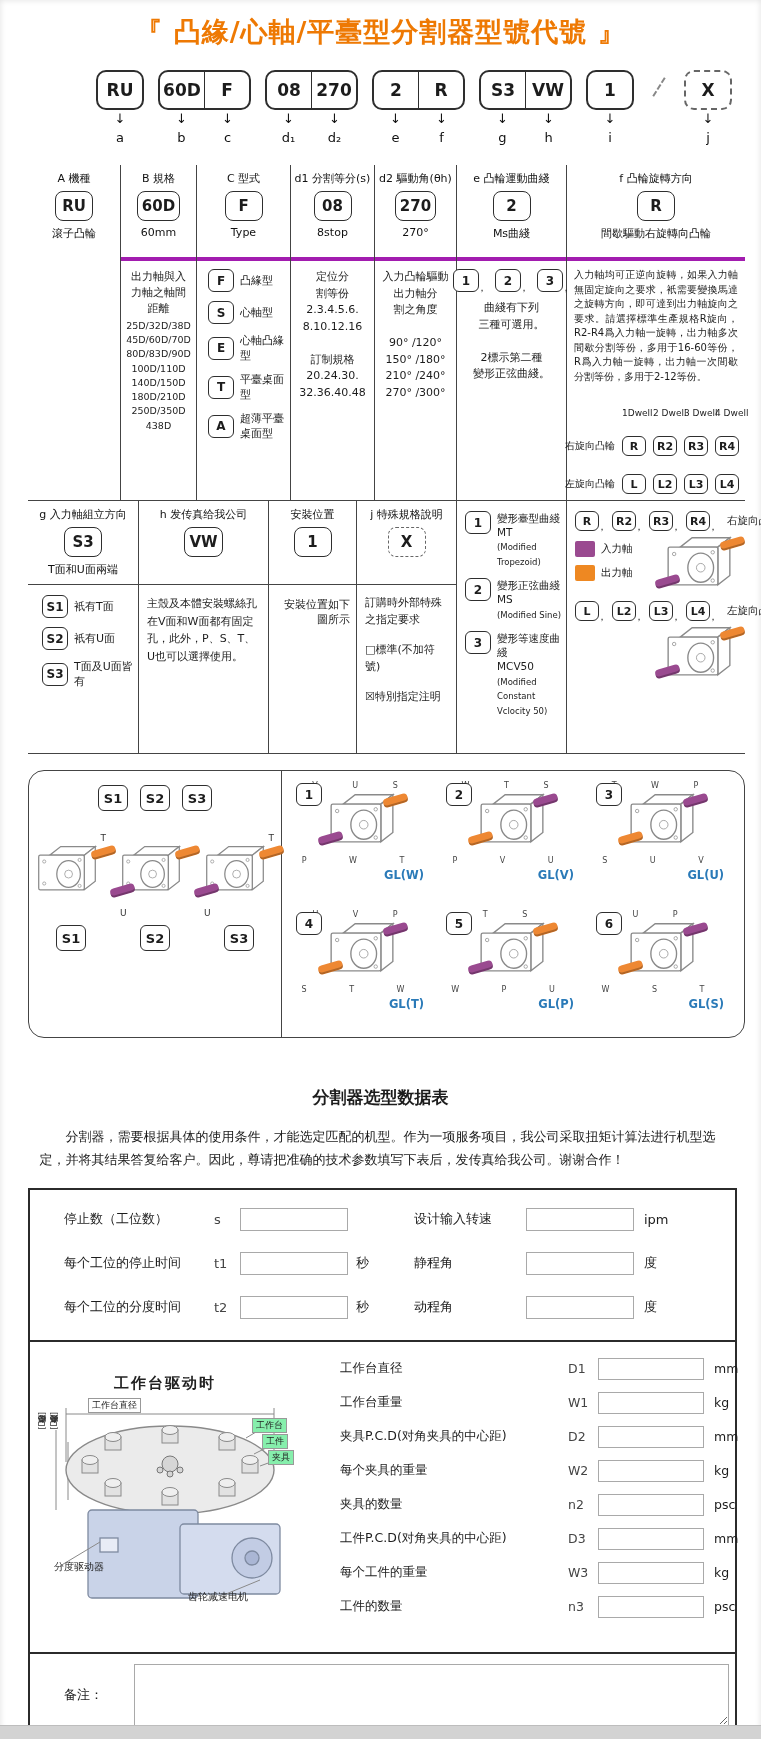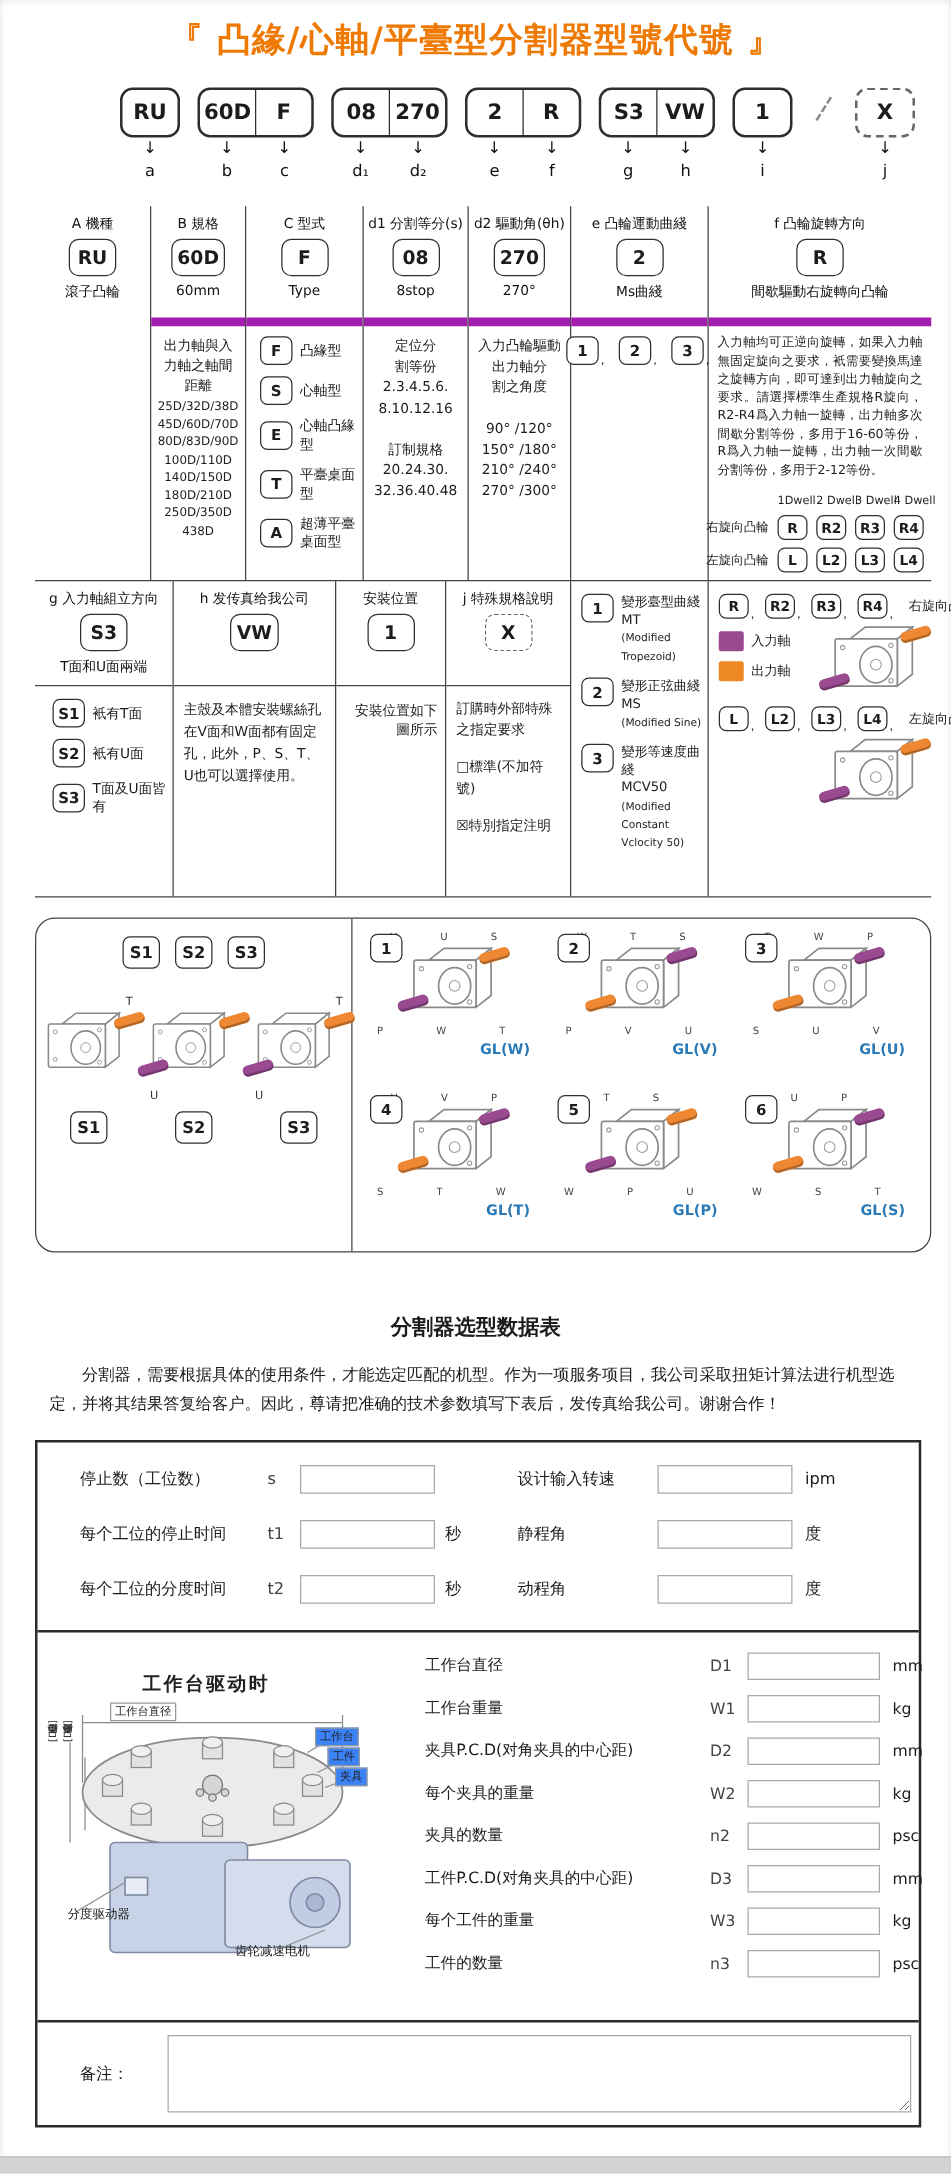--- a/index.html
+++ b/index.html
@@ -22,21 +22,21 @@
   .mc-arrow{font-size:13px;line-height:14px;color:#111;}
   .mc-letter{font-size:13px;margin-top:4px;color:#111;}
   .mc-slash{width:22px;border-top:2px dashed #888;transform:rotate(-58deg);margin-top:16px;}
   
   .spec{width:717px;margin:20px 0 0 28px;font-size:11px;}
   .band1{display:grid;grid-template-columns:92px 76px 94px 84px 82px 110px 1fr;border-bottom:1px solid #444;}
   .band2{display:grid;grid-template-columns:110px 130px 88px 100px 110px 1fr;border-bottom:1px solid #444;min-height:252px;}
   .tcell{box-sizing:border-box;min-width:0;}
   .tcell + .tcell{border-left:1px solid #444;}
   .bhead{height:96px;box-sizing:border-box;display:flex;flex-direction:column;align-items:center;
-         justify-content:flex-start;padding-top:6px;gap:5px;border-bottom:7px solid #a21caf;}
+         justify-content:flex-start;padding-top:6px;gap:5px;border-bottom:4px solid #a21caf;}
   .col-a .bhead{border-bottom:none;}
   .b2head{height:84px;box-sizing:border-box;display:flex;flex-direction:column;align-items:center;
           padding-top:6px;gap:5px;border-bottom:1px solid #444;}
   .thdr{font-size:11px;color:#111;white-space:nowrap;}
   .tcap{font-size:11px;color:#111;text-align:center;}
   .codebox{display:inline-flex;align-items:center;justify-content:center;background:#fff;
            border:1.8px solid #2e2e2e;border-radius:8px;font-weight:bold;box-sizing:border-box;}
   .cb-md{min-width:38px;height:30px;font-size:15px;padding:0 4px;}
   .cb-sm{min-width:26px;height:23px;font-size:12px;border-radius:6px;border-width:1.5px;padding:0 3px;}
   .cb-xs{min-width:24px;height:20px;font-size:11px;border-radius:6px;border-width:1.4px;padding:0 2px;}
@@ -45,21 +45,21 @@
   .ml{white-space:pre-line;line-height:1.5;}
   .b-title{line-height:1.45;}
   .b-sizes{font-size:9.5px;line-height:1.5;margin-top:2px;}
   .item-row{display:flex;align-items:center;gap:6px;margin:0 0 9px 6px;text-align:left;}
   .item-row span.lbl{font-size:11px;}
   .opt-row{display:flex;justify-content:center;gap:9px;margin-bottom:8px;}
   .csep{position:relative;margin-right:7px;}
   .csep::after{content:"，";position:absolute;right:-9px;bottom:-4px;font-weight:normal;font-size:10px;}
   .f-par{font-size:10px;line-height:1.45;text-align:justify;padding:7px 7px 4px 7px;}
   .dwell{padding:2px 6px 6px 2px;}
-  .dw-row{display:flex;align-items:center;justify-content:flex-end;gap:7px;margin-top:6px;}
+  .dw-row{display:flex;align-items:center;justify-content:flex-end;gap:7px;margin-top:18px;}
   .dw-head span{width:24px;text-align:center;font-size:9px;white-space:nowrap;}
   .dw-label{font-size:10px;white-space:nowrap;}
   
   .g-items{padding:10px 4px 0 8px;}
   .h-body{padding:10px 8px;text-align:left;line-height:1.6;font-size:11px;}
   .pos-body{padding:12px 6px;text-align:right;font-size:11px;}
   .j-body{padding:10px 8px;text-align:left;font-size:11px;line-height:1.5;}
   .j-opt{margin-top:14px;}
   .curve-item{display:flex;align-items:flex-start;gap:6px;margin:10px 4px 0 8px;text-align:left;}
   .curve-txt{font-size:10.5px;line-height:1.35;}
@@ -112,21 +112,21 @@
   .fsym{width:26px;color:#444;}
   input.fin{width:108px;height:23px;border:1px solid #a9a9a9;box-sizing:border-box;font-size:12px;padding:0 4px;}
   .funit{width:40px;padding-left:8px;}
   .fl2{width:112px;margin-left:18px;}
   .funit2{padding-left:10px;}
   .fsec2{height:312px;display:flex;}
   .drive{width:300px;position:relative;flex-shrink:0;}
   .tt-lab{position:absolute;font-size:10px;color:#222;white-space:nowrap;}
   .tt-title{top:32px;left:84px;font-size:15px;font-weight:bold;letter-spacing:2px;}
   .tt-dia{top:56px;left:58px;border:1px solid #999;padding:0 3px;font-size:9px;}
-  .tt-co{border:1px solid #999;padding:0 3px;font-size:9px;background:#3b82f6;}
+  .tt-co{border:1px solid #999;padding:0 3px;font-size:9px;background:#86efac;}
   .co1{top:76px;left:222px;}
   .co2{top:92px;left:232px;}
   .co3{top:108px;left:238px;}
   .co4{top:218px;left:24px;}
   .co5{top:248px;left:158px;}
   .tt-vert{top:70px;writing-mode:vertical-rl;transform:rotate(180deg);font-size:8px;color:#333;}
   .v1{left:8px;}
   .v2{left:20px;}
   .fields{flex:1;padding:16px 6px 0 10px;}
   .brow{display:flex;align-items:center;margin-bottom:12px;font-size:12.5px;}
@@ -363,20 +363,25 @@
           <span class="thdr">e 凸輪運動曲綫</span>
           <span class="codebox cb-md">2</span>
           <span class="tcap">Ms曲綫</span>
         </div>
         <div class="tbody">
           <div class="opt-row">
             <span class="codebox cb-sm csep">1</span>
             <span class="codebox cb-sm csep">2</span>
             <span class="codebox cb-sm csep">3</span>
           </div>
+          <div class="ml">曲綫有下列
+三種可選用。
+
+2標示第二種
+變形正弦曲綫。</div>
         </div>
       </div>
       <div class="tcell">
         <div class="bhead">
           <span class="thdr">f 凸輪旋轉方向</span>
           <span class="codebox cb-md">R</span>
           <span class="tcap">間歇驅動右旋轉向凸輪</span>
         </div>
         <div class="f-par">入力軸均可正逆向旋轉，如果入力軸無固定旋向之要求，衹需要變換馬達之旋轉方向，即可達到出力軸旋向之要求。請選擇標準生產規格R旋向，R2-R4爲入力軸一旋轉，出力軸多次間歇分割等份，多用于16-60等份，R爲入力軸一旋轉，出力軸一次間歇分割等份，多用于2-12等份。</div>
         <div class="dwell">

